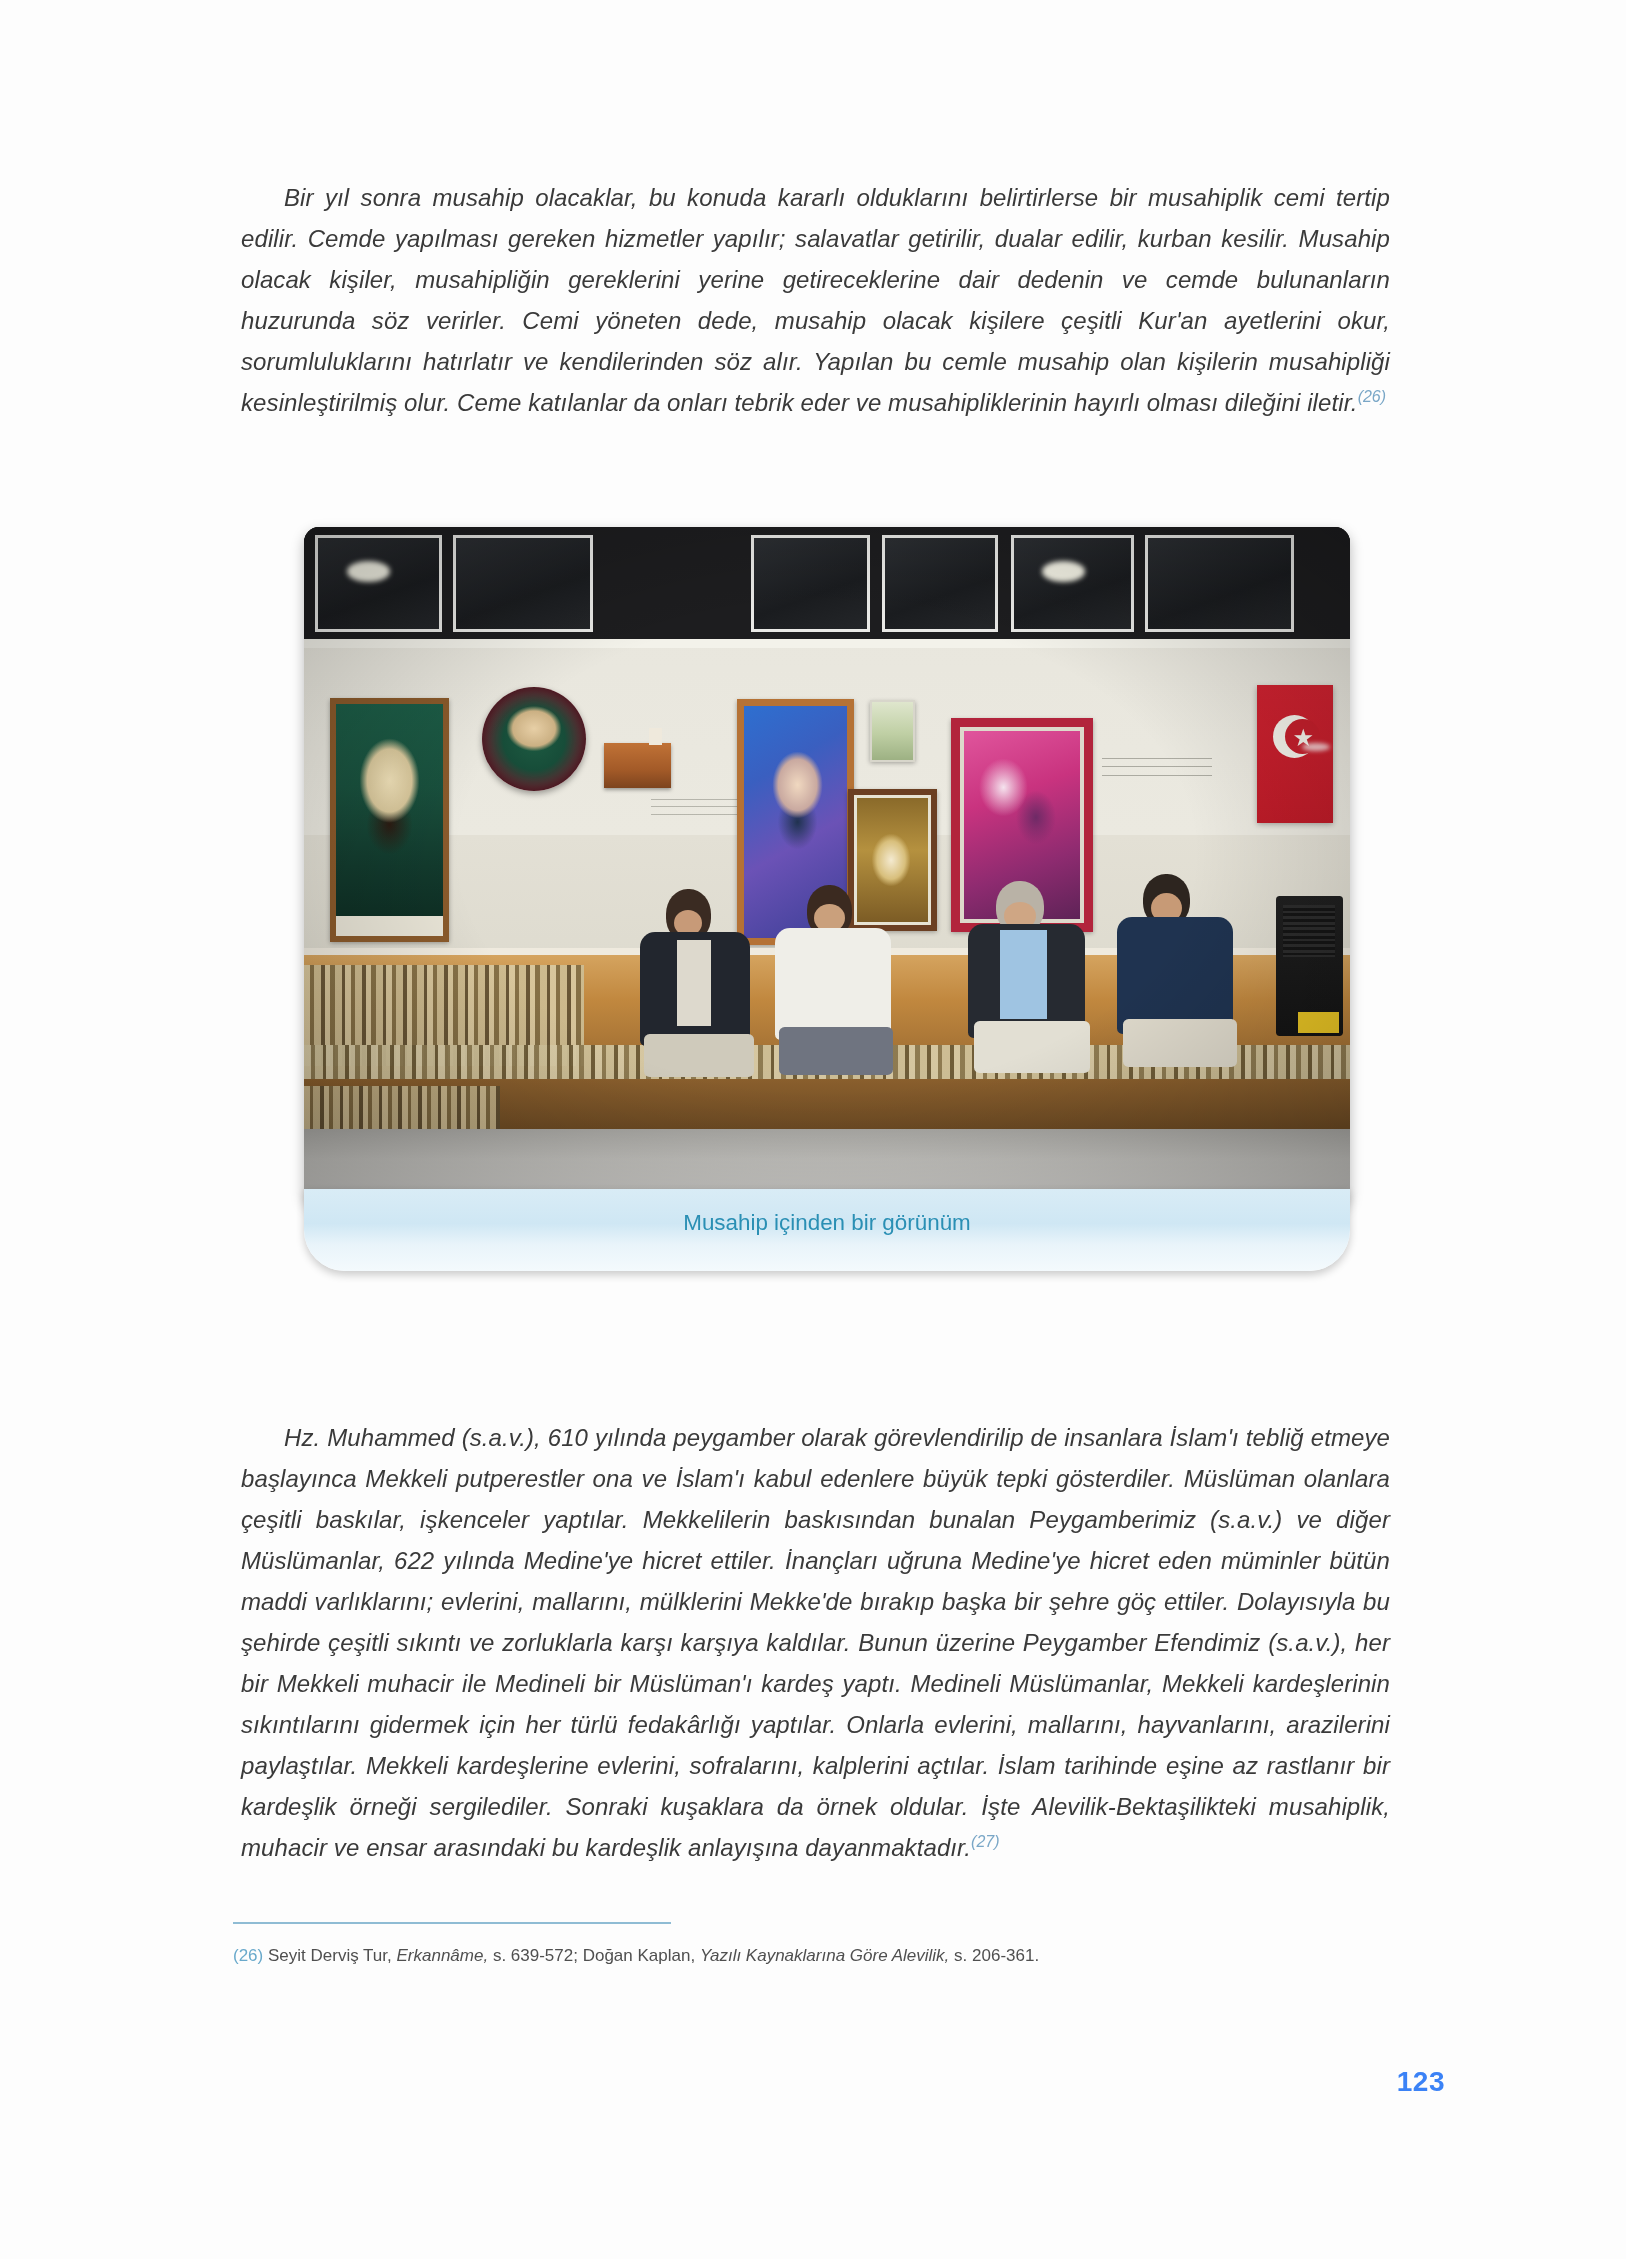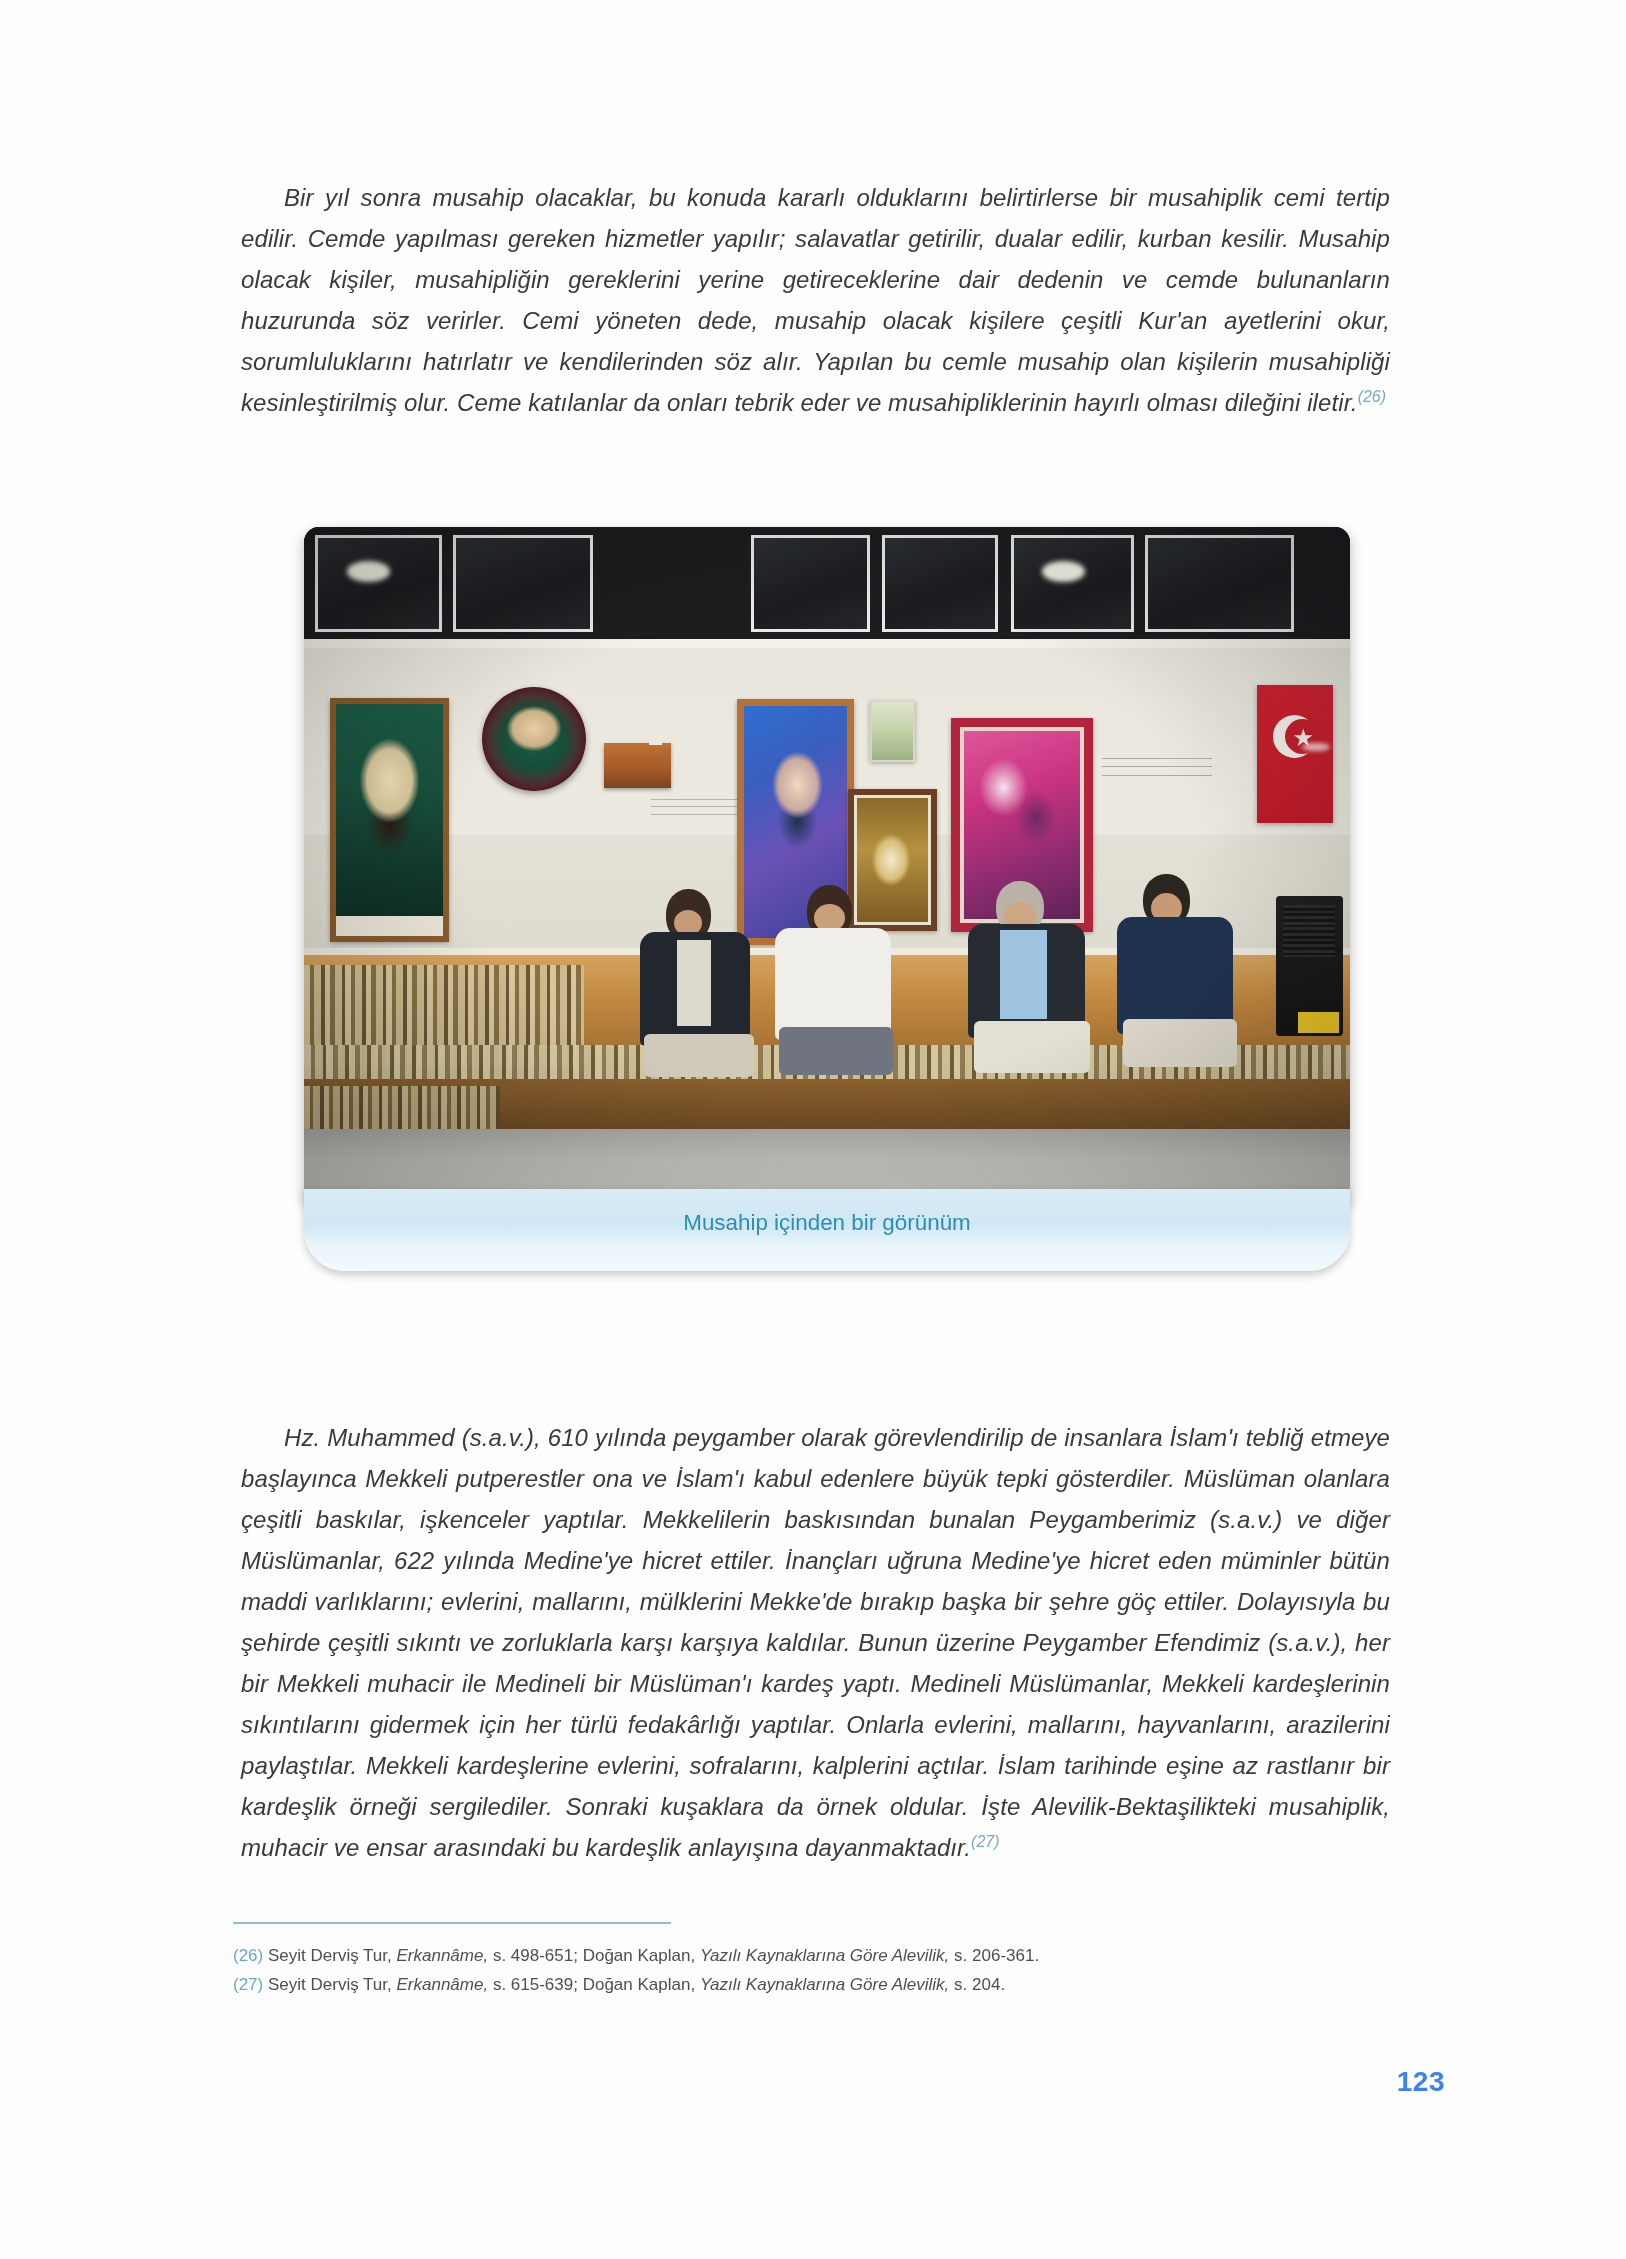--- a/index.html
+++ b/index.html
@@ -549,32 +549,23 @@
   <div class="body-text" id="para-bottom">
     <p class="indent"><span>Hz. Muhammed (s.a.v.), 610 yılında peygamber olarak görevlendirilip de insanlara İslam'ı tebliğ etmeye başlayınca Mekkeli putperestler ona ve İslam'ı kabul edenlere büyük tepki gösterdiler. Müslüman olanlara çeşitli baskılar, işkenceler yaptılar. Mekkelilerin baskısından bunalan Peygamberimiz (s.a.v.) ve diğer Müslümanlar, 622 yılında Medine'ye hicret ettiler. İnançları uğruna Medine'ye hicret eden müminler bütün maddi varlıklarını; evlerini, mallarını, mülklerini Mekke'de bırakıp başka bir şehre göç ettiler. Dolayısıyla bu şehirde çeşitli sıkıntı ve zorluklarla karşı karşıya kaldılar. Bunun üzerine Peygamber Efendimiz (s.a.v.), her bir Mekkeli muhacir ile  Medineli bir Müslüman'ı kardeş yaptı. Medineli Müslümanlar, Mekkeli kardeşlerinin sıkıntılarını gidermek için her türlü fedakârlığı yaptılar. Onlarla evlerini, mallarını, hayvanlarını, arazilerini paylaştılar. Mekkeli kardeşlerine evlerini, sofralarını, kalplerini açtılar. İslam tarihinde eşine az rastlanır bir kardeşlik örneği sergilediler. Sonraki kuşaklara da örnek oldular. İşte Alevilik-Bektaşilikteki musahiplik, muhacir ve ensar arasındaki bu kardeşlik anlayışına dayanmaktadır.</span><sup class="fnref">(27)</sup></p>
   </div>
 
   <div class="fn-rule"></div>
   <div class="footnotes">
     <div>
       <span class="num">(26)</span>
       <span>Seyit Derviş Tur,</span>
       <span class="it">Erkannâme,</span>
-      <span>s. 498-651;</span>
+      <span>s. 639-572;</span>
       <span>Doğan Kaplan,</span>
       <span class="it">Yazılı Kaynaklarına Göre Alevilik,</span>
       <span>s. 206-361.</span>
     </div>
-    <div>
-      <span class="num">(27)</span>
-      <span>Seyit Derviş Tur,</span>
-      <span class="it">Erkannâme,</span>
-      <span>s. 615-639;</span>
-      <span>Doğan Kaplan,</span>
-      <span class="it">Yazılı Kaynaklarına Göre Alevilik,</span>
-      <span>s. 204.</span>
-    </div>
   </div>
 
   <div class="page-number">123</div>
 
 </div>
 
 
 </body></html>

